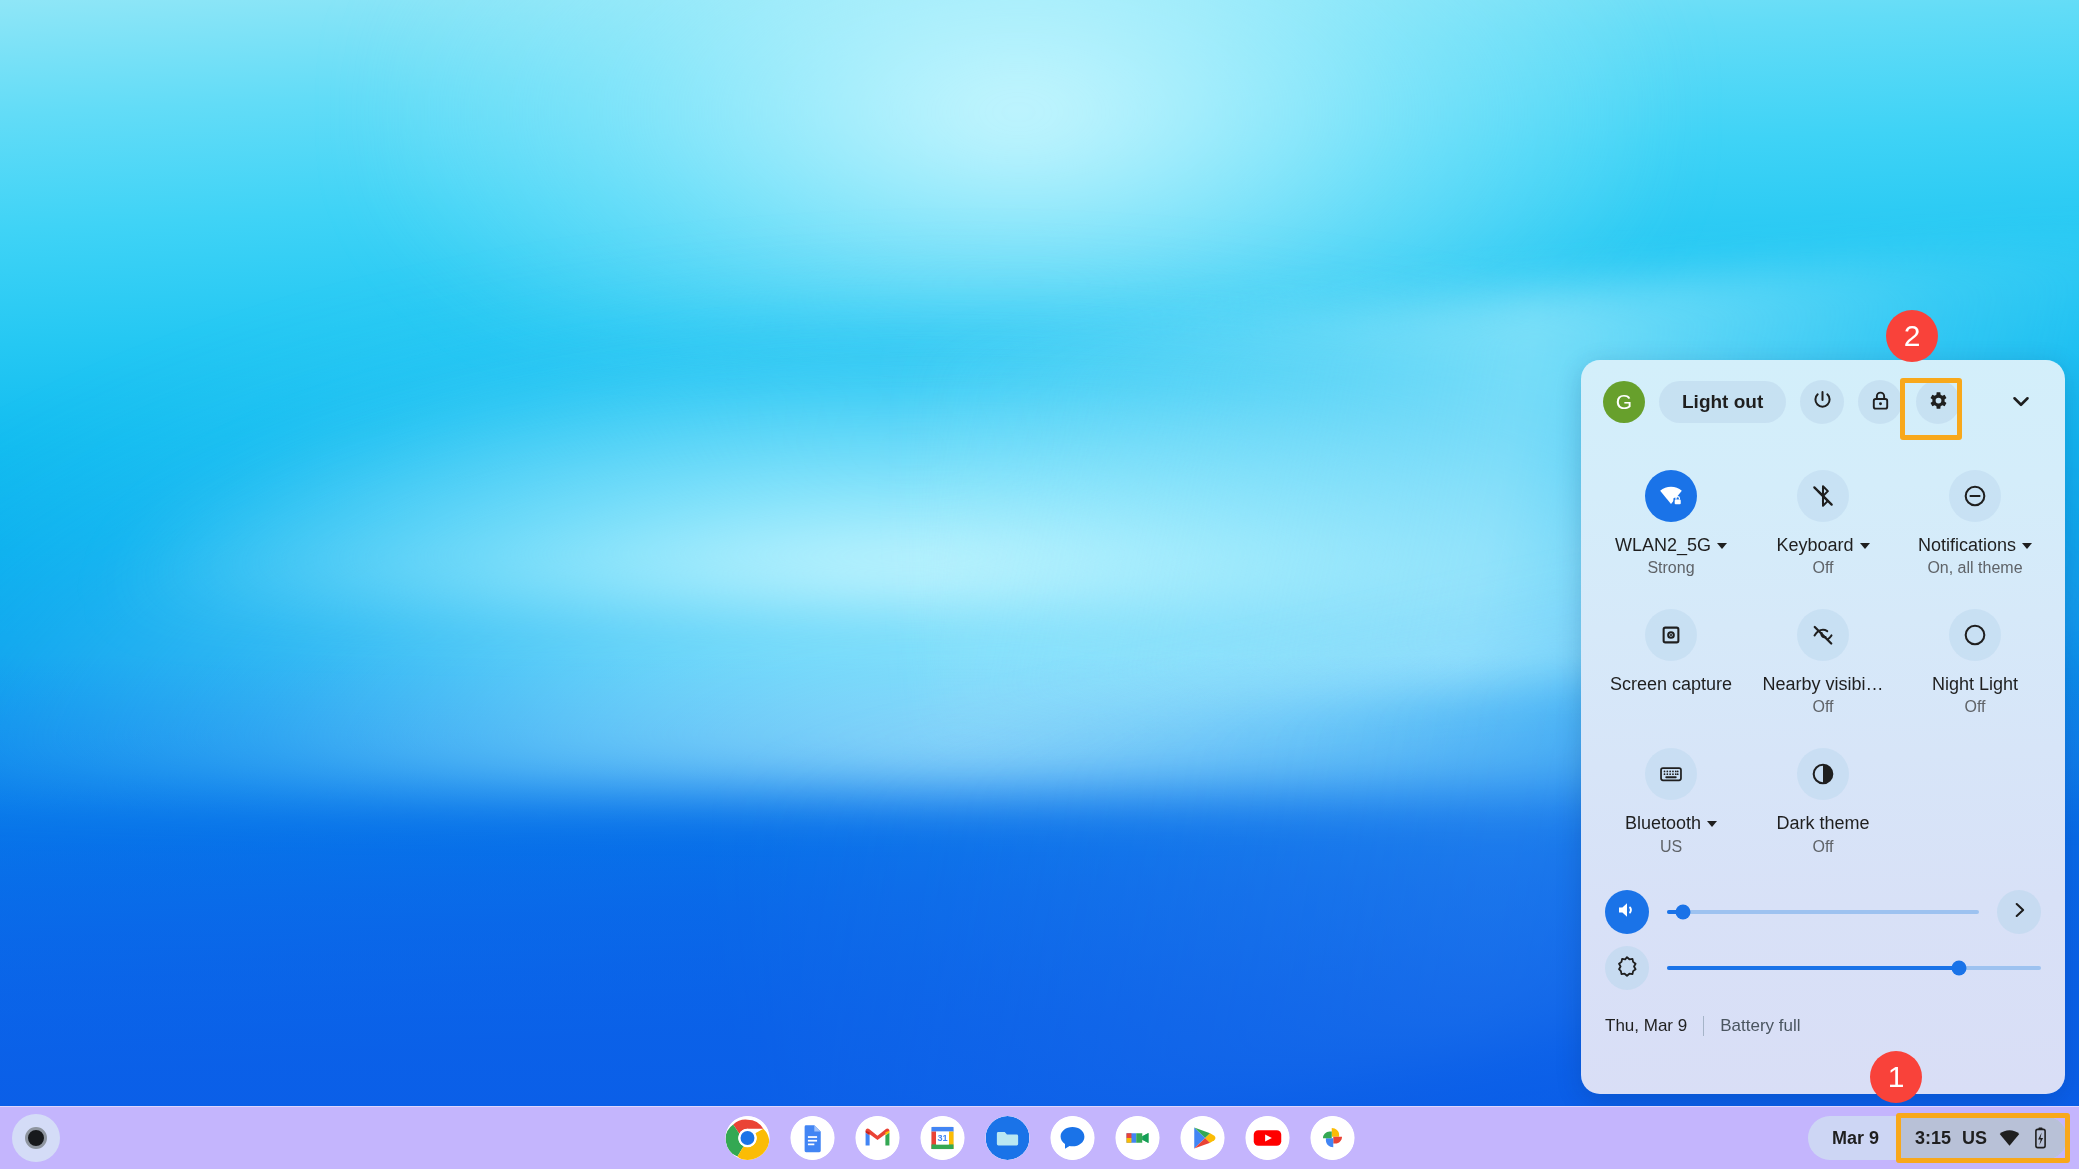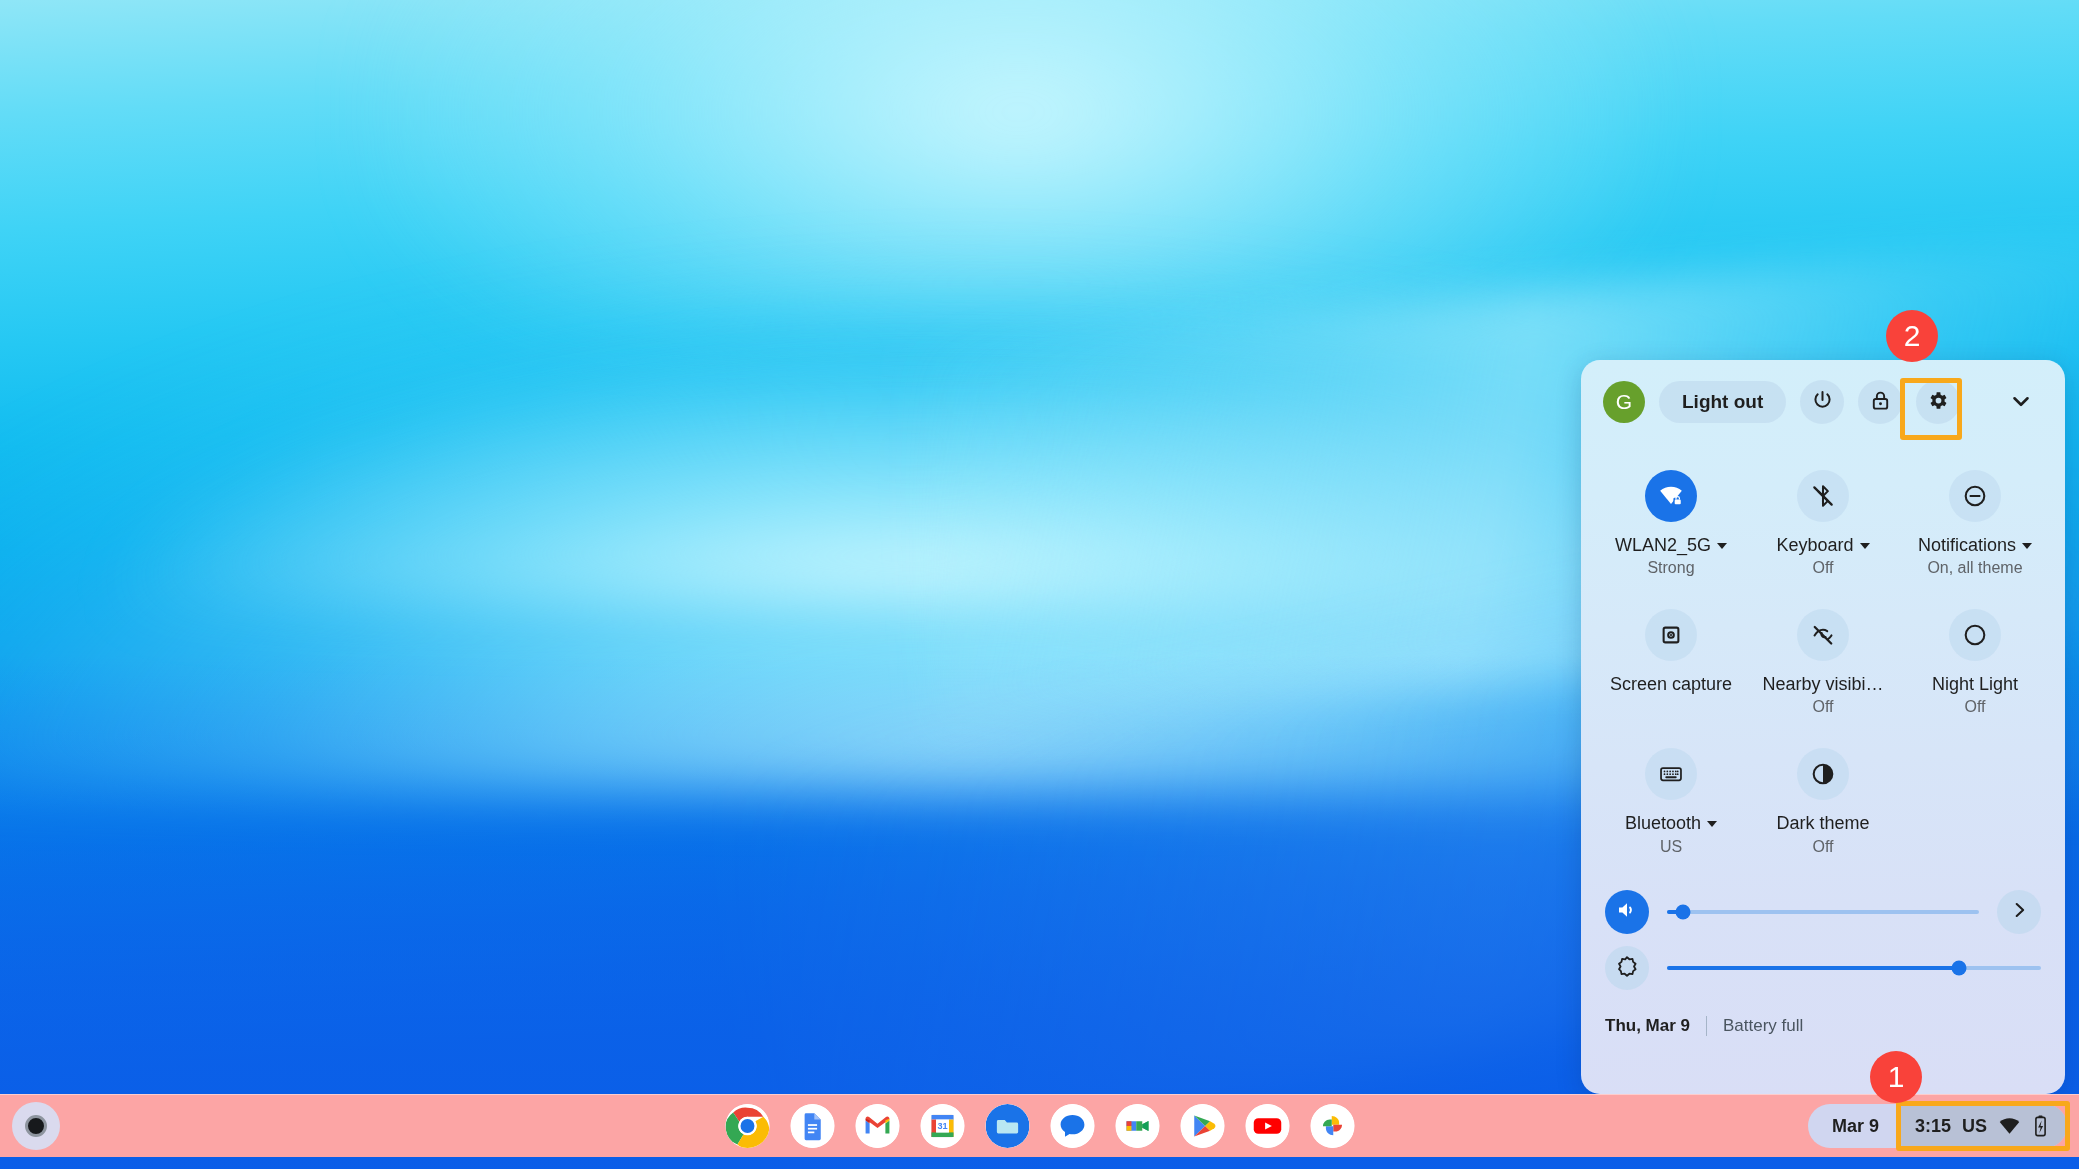--- a/index.html
+++ b/index.html
@@ -191,29 +191,29 @@
     border: none; cursor: pointer;
   }
   .sl-arrow svg { width: 22px; height: 22px; }
 
   
   .qs-footer {
     display: flex; align-items: center; gap: 16px;
     padding: 20px 24px 0 24px;
     font-size: 17px;
   }
-  .qs-date { color: #1F1F1F; font-weight: 700; }
+  .qs-date { color: #1F1F1F; font-weight: 400; }
   .qs-divider { width: 1px; height: 20px; background: #A5B4C8; }
   .qs-battery { color: #4A5560; }
 
   
   #shelf {
-    position: absolute; left: 0; bottom: 12px;
+    position: absolute; left: 0; bottom: 0;
     width: 2079px; height: 63px;
-    background: #fca5a5;
+    background: #c4b5fd;
     border-top: 1px solid rgba(255,255,255,0.45);
   }
   .launcher {
     position: absolute; left: 12px; top: 50%; transform: translateY(-50%);
     width: 48px; height: 48px; border-radius: 50%;
     background: rgba(214,224,246,0.9);
     display: flex; align-items: center; justify-content: center;
     border: none; cursor: pointer;
   }
   .launcher-dot {

